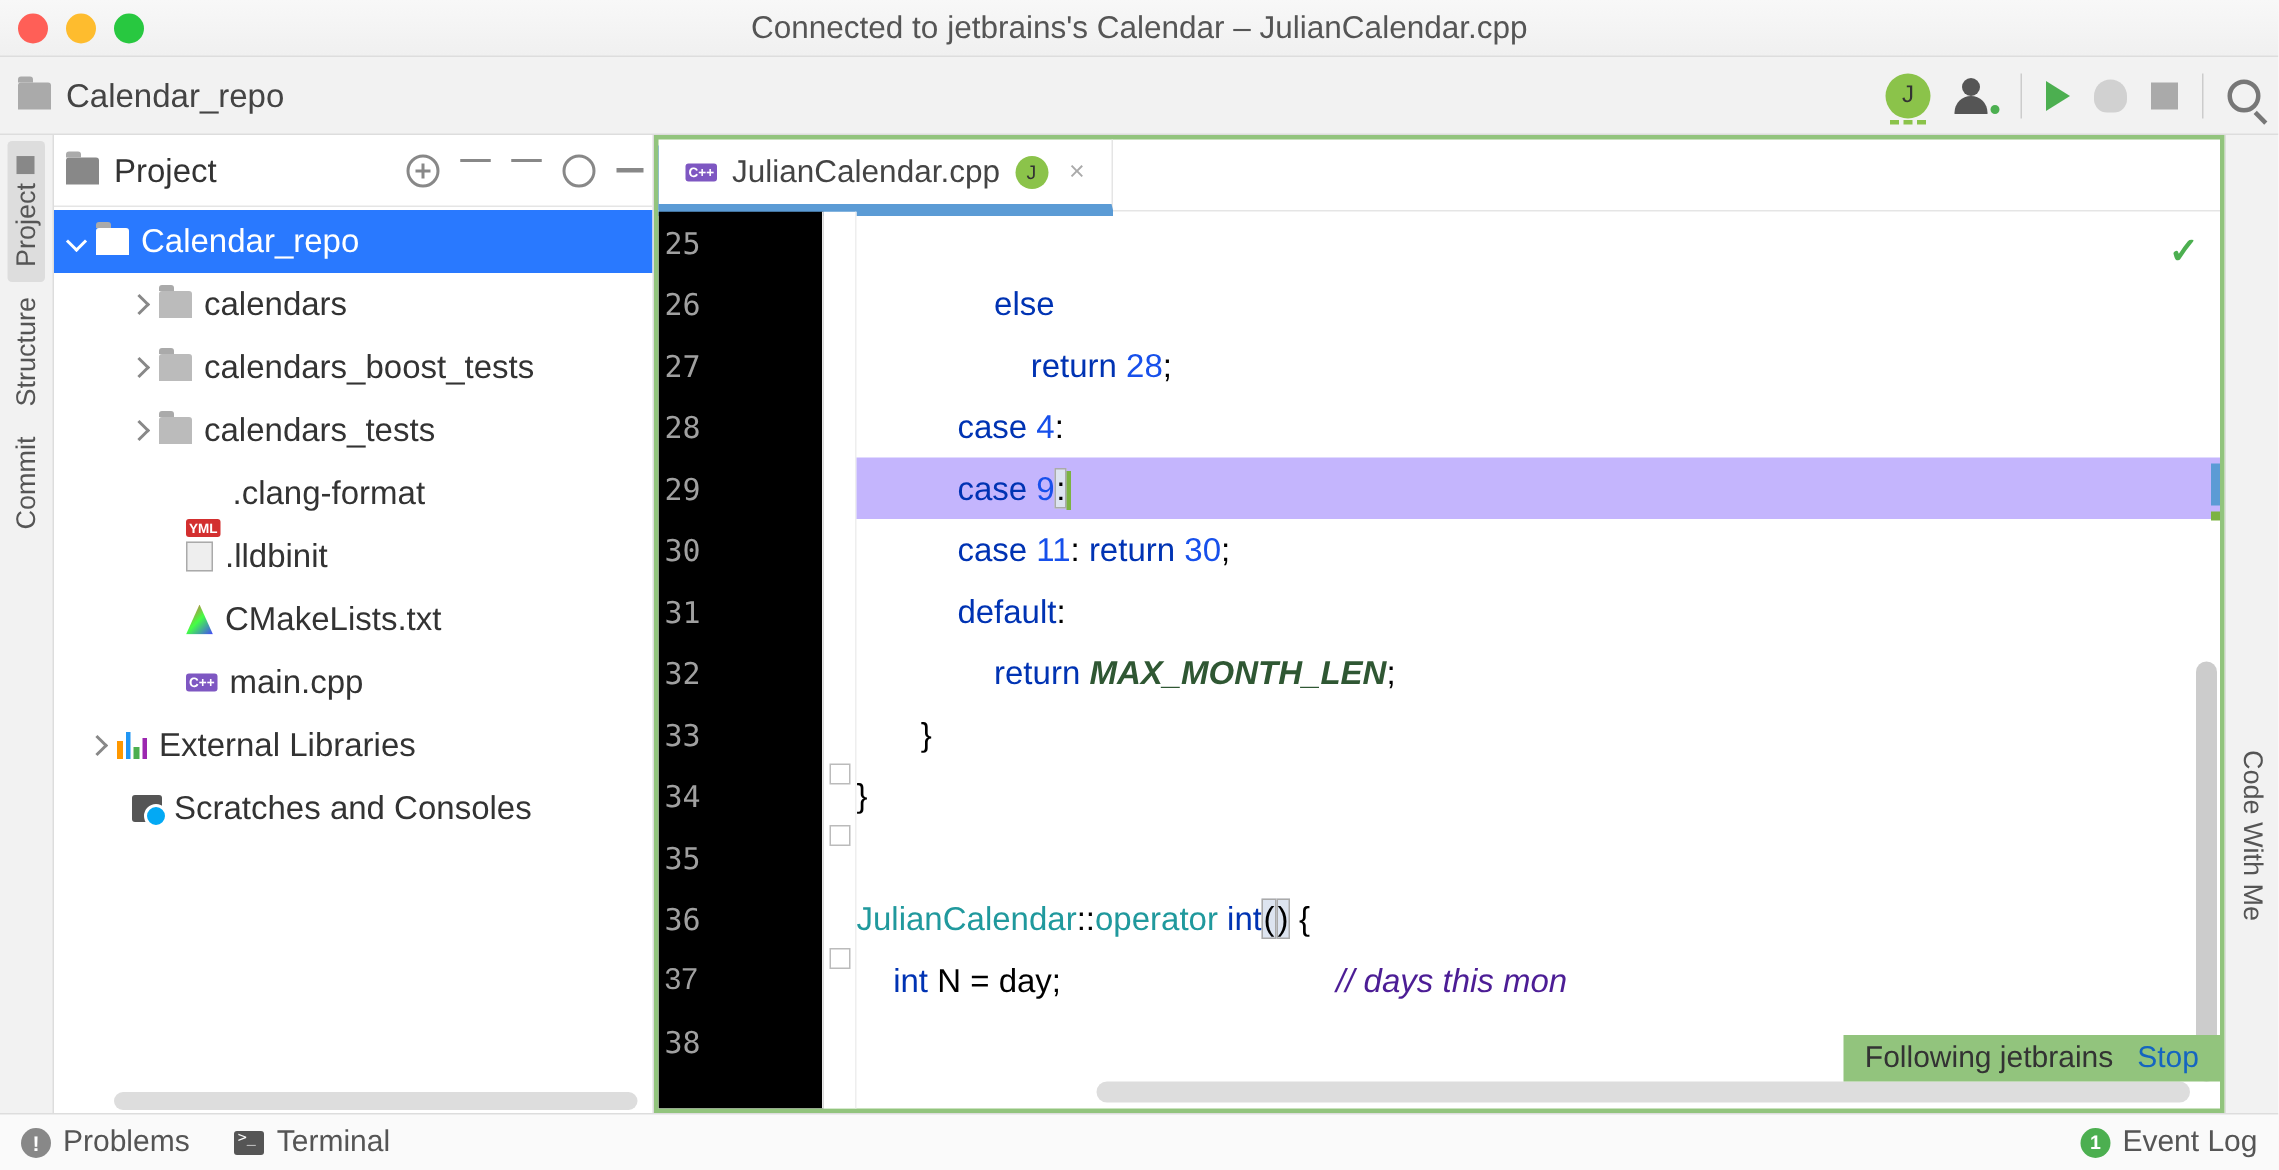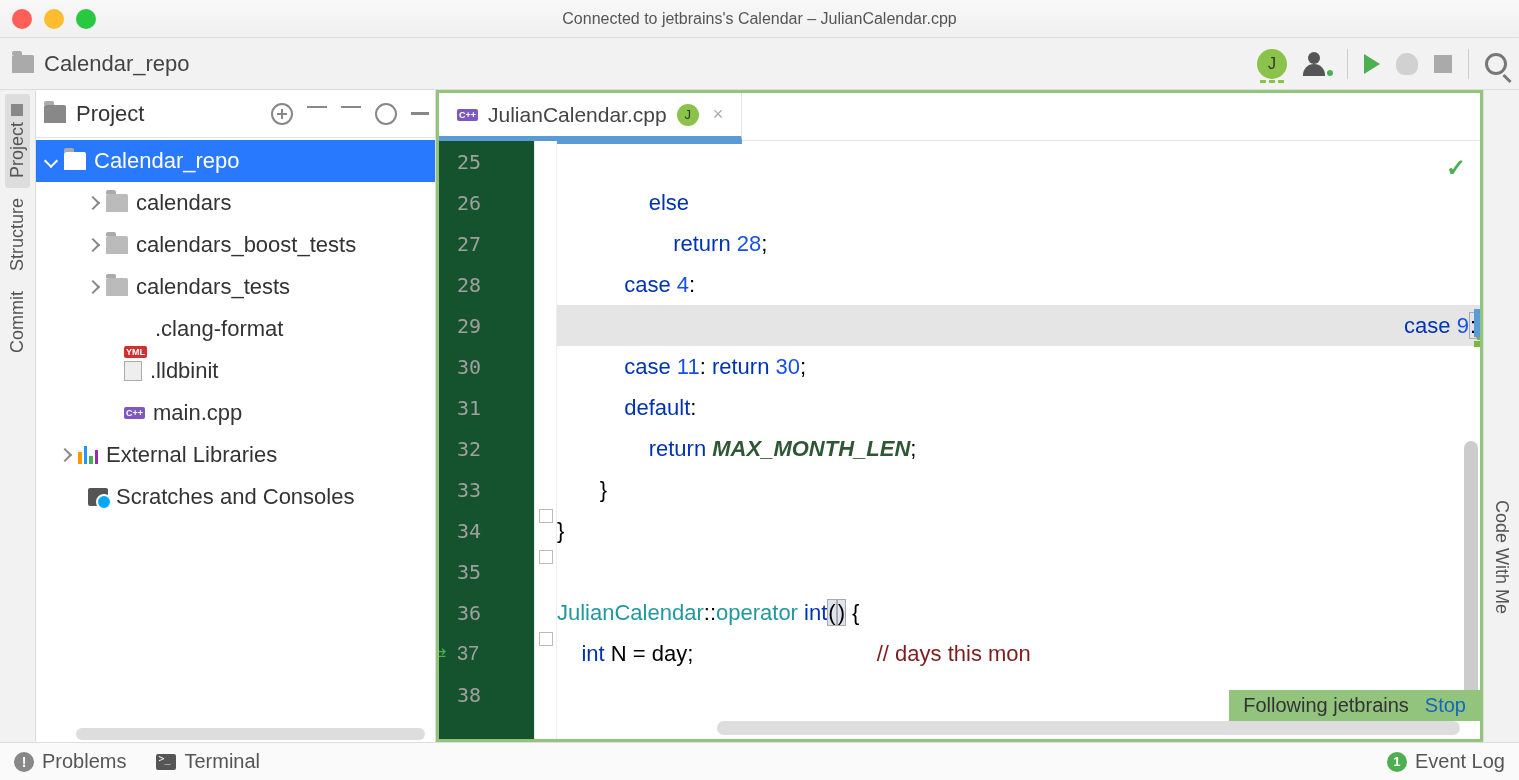--- a/index.html
+++ b/index.html
@@ -3,21 +3,21 @@
 <meta charset="utf-8">
 <style>
 * { box-sizing: border-box; margin: 0; padding: 0; font-family: -apple-system, BlinkMacSystemFont, "Segoe UI", sans-serif; }
 body { width: 1519px; height: 780px; background: #f2f2f2; overflow: hidden; display: flex; flex-direction: column; }
 
 
 .titlebar { height: 38px; background: linear-gradient(#f8f8f8,#f0f0f0); display: flex; align-items: center; padding: 0 12px; border-bottom: 1px solid #ddd; position: relative; }
 .traffic { display: flex; gap: 12px; }
 .traffic-dot { width: 20px; height: 20px; border-radius: 50%; }
 .red { background: #ff5f57; } .yellow { background: #febc2e; } .green { background: #28c840; }
-.titlebar-title { position: absolute; left: 50%; transform: translateX(-50%); font-size: 16px; color: #555; }
+.titlebar-title { position: absolute; left: 50%; transform: translateX(-50%); font-size: 21px; color: #555; }
 
 
 .toolbar { height: 52px; background: #f2f2f2; display: flex; align-items: center; padding: 0 12px; border-bottom: 1px solid #ddd; }
 .toolbar-left { display: flex; align-items: center; gap: 10px; }
 .folder-icon { width: 22px; height: 18px; background: #aaa; border-radius: 2px 2px 0 0; position: relative; }
 .folder-icon::before { content:''; position:absolute; top:-4px; left:0; width:10px; height:4px; background:#aaa; border-radius:2px 2px 0 0; }
 .toolbar-title { font-size: 22px; color: #444; }
 .toolbar-right { margin-left: auto; display: flex; align-items: center; gap: 16px; }
 .avatar-j { width: 30px; height: 30px; border-radius: 50%; background: #8bc34a; display:flex; align-items:center; justify-content:center; font-size:16px; color:#333; font-weight:500; position:relative; }
 .avatar-j::after { content:''; position:absolute; bottom:-4px; left:3px; width:24px; border-bottom:3px dashed #8bc34a; }
@@ -75,27 +75,27 @@
 .scratch-icon::after { content:''; position:absolute; bottom:-4px; right:-4px; width:12px; height:12px; background:#03a9f4; border-radius:50%; border:2px solid #fff; box-sizing:content-box; }
 
 
 .editor-container { flex:1; display:flex; flex-direction:column; border:3px solid #92c47d; background:#fff; position:relative; }
 .tab-bar { height:48px; border-bottom:1px solid #e5e5e5; display:flex; align-items:stretch; }
 .tab { display:flex; align-items:center; padding:0 14px 0 18px; gap:10px; border-right:1px solid #e5e5e5; font-size:21px; color:#444; border-bottom:4px solid #5b9bd5; cursor:pointer; box-shadow: 0 4px 0 #5b9bd5; }
 .tab .avatar-j { width:22px; height:22px; font-size:13px; }
 .tab .avatar-j::after { display:none; }
 .close-x { color:#aaa; font-size:18px; cursor:pointer; padding:0 4px; }
 .editor-body { flex:1; display:flex; overflow:hidden; position:relative; }
-.gutter { width:96px; background:#14532d; border-right:1px solid #e8e8e8; padding-left:18px; }
+.gutter { width:110px; background:#000000; border-right:1px solid #e8e8e8; padding-left:4px; }
 .fold-col { width:22px; background:#fff; border-right:1px solid #eee; position:relative; }
 .lineno { height:41px; display:flex; align-items:center; font-family: "SF Mono",Menlo,monospace; font-size:20px; color:#a0a0a0; position:relative; }
 .code { flex:1; font-family:"SF Mono",Menlo,Consolas,monospace; font-size:22px; line-height:41px; position:relative; }
 .code-line { height:41px; white-space:pre; }
-.code-line.highlight { background:#e5e5e5;text-align:right; }
-.kw { color:#0033b3; font-weight:500; } .num { color:#1750eb; } .cls { color:#20999d;margin-top:28px; } .op { color:#20999d; } .macro { color:#2f5733; font-style:italic; font-weight:bold; } .cmt { color:#7f1d1d; }
+.code-line.highlight { background:#c4b5fd; }
+.kw { color:#0033b3; font-weight:500; } .num { color:#1750eb; } .cls { color:#20999d;margin-top:28px; } .op { color:#20999d; } .macro { color:#2f5733; font-style:italic; font-weight:bold; } .cmt { color:#4c1d95; font-style:italic; }
 .paren-match { background:#dde4f0; border:1px solid #aaa; }
 .cursor-bar { display:inline-block; width:3px; height:26px; background:#7cb342; vertical-align:middle; }
 .check-mark { position:absolute; top:6px; right:14px; color:#4caf50; font-size:24px; font-weight:bold; }
 .scroll-marker { position:absolute; right:-2px; width:8px; height:6px; background:#7cb342; }
 .scroll-marker.blue { background:#5b9bd5; height:28px; width:6px; right:0; }
 .vscroll { position:absolute; right:2px; top:300px; width:14px; height:280px; background:#ccc; border-radius:7px; }
 .hscroll { position:absolute; bottom:4px; left:160px; right:20px; height:14px; background:#ddd; border-radius:7px; }
 .following-badge { position:absolute; bottom:18px; right:0; background:#92c47d; padding:4px 14px; font-size:20px; color:#333; display:flex; gap:16px; align-items:center; }
 .following-badge .stop-link { color:#1565c0; cursor:pointer; }
 .swap-icon { position:absolute; left:-24px; font-size:16px; color:#4caf50; }
@@ -197,20 +197,24 @@
         <div class="folder-icon" style="background:#bbb"></div>
         <span>calendars_tests</span>
       </div>
       <div class="tree-item indent-2">
         <span class="yml-badge">YML</span>
         <span>.clang-format</span>
       </div>
       <div class="tree-item indent-2">
         <div class="file-txt-icon"></div>
         <span>.lldbinit</span>
+      </div>
+      <div class="tree-item indent-2">
+        <div class="cmake-icon"></div>
+        <span>CMakeLists.txt</span>
       </div>
       <div class="tree-item indent-2">
         <span class="cpp-badge">C++</span>
         <span>main.cpp</span>
       </div>
       <div class="tree-item" style="padding-left:24px">
         <div class="chevron"></div>
         <div class="lib-icon">
             <span></span>
             <span></span>

